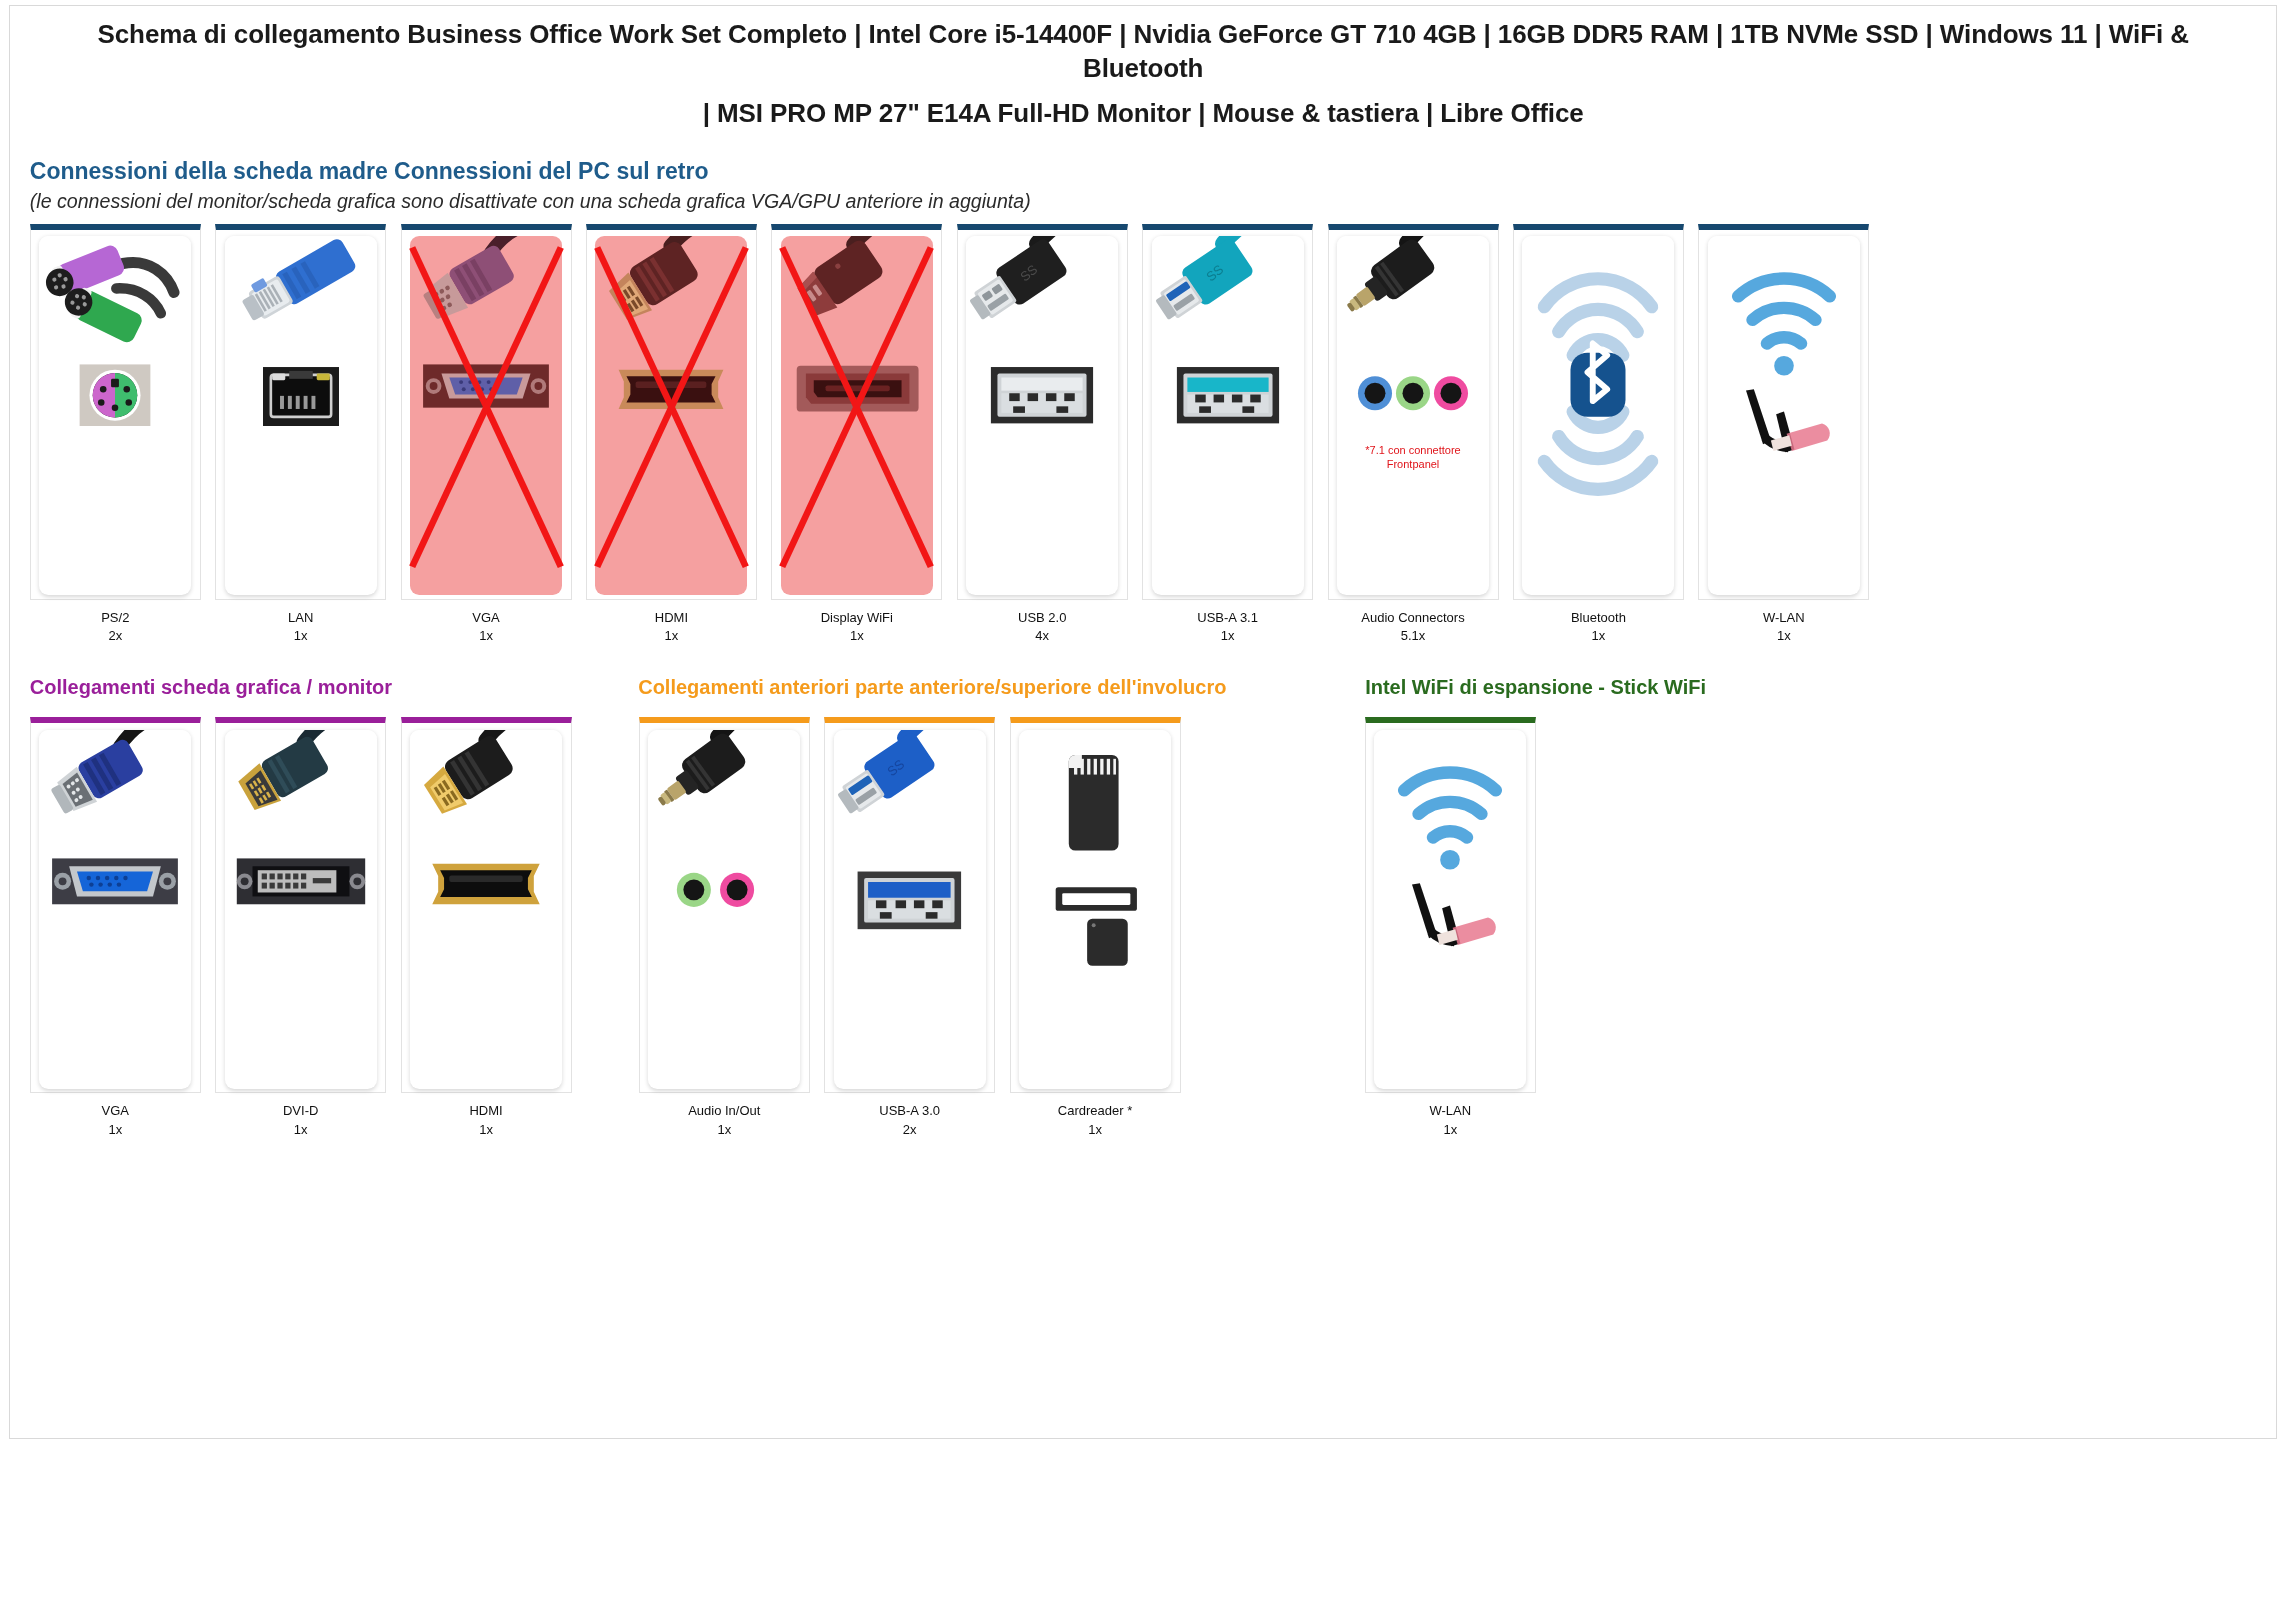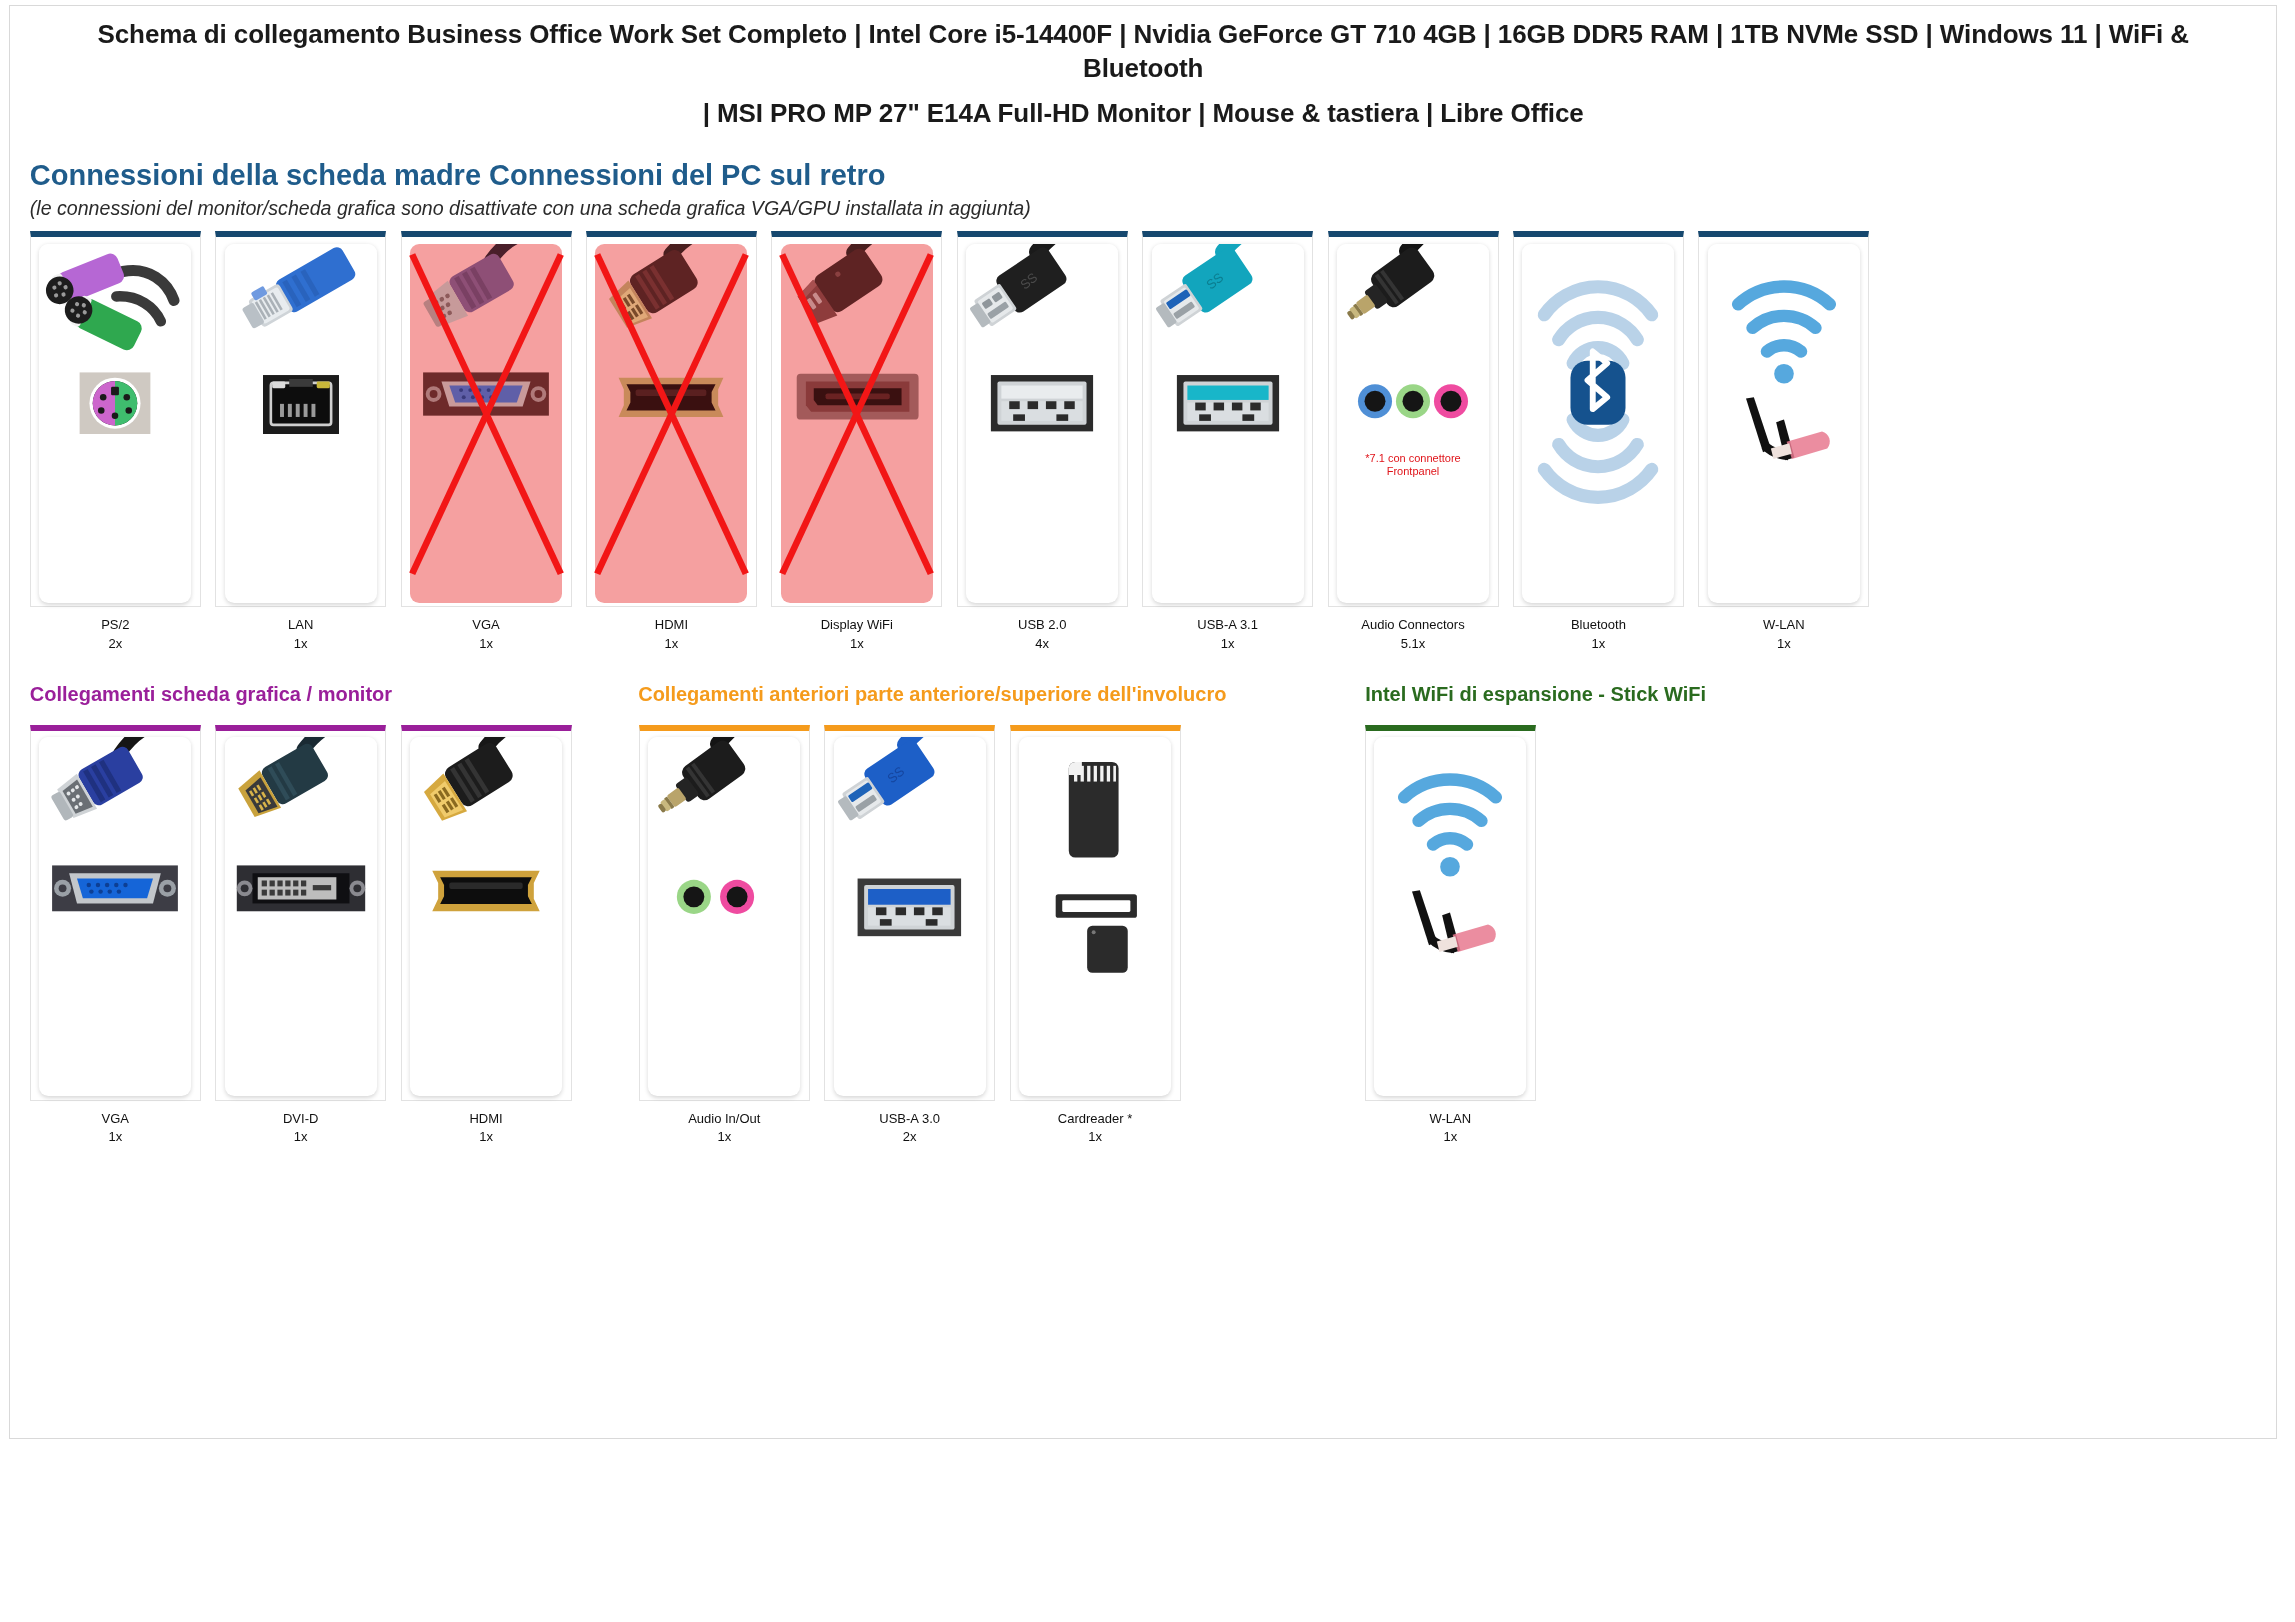--- a/index.html
+++ b/index.html
@@ -22,21 +22,21 @@
     text-align:center;
     font-size:26px;
     font-weight:bold;
     color:#1a1a1a;
     line-height:1.30;
     letter-spacing:-0.1px;
   }
   
   .section-head{
     margin:26px 0 0 19.6px;
-    font-size:29px;
+    font-size:23px;
     font-weight:bold;
     color:#1f5c8b;
     line-height:1.25;
   }
   .section-sub{
     margin:3.9px 0 0 19.6px;
     font-size:19.6px;
     font-style:italic;
     color:#2b2b2b;
     line-height:1.2;
@@ -136,21 +136,21 @@
 <body>
 
 <div class="page-frame">
 
   <div>
     <div class="doc-title">Schema di collegamento Business Office Work Set Completo | Intel Core i5-14400F | Nvidia GeForce GT 710 4GB | 16GB DDR5 RAM | 1TB NVMe SSD | Windows 11 | WiFi &amp; Bluetooth</div>
     <div class="doc-title">| MSI PRO MP 27" E14A Full-HD Monitor | Mouse &amp; tastiera | Libre Office</div>
   </div>
 
   <div class="section-head">Connessioni della scheda madre Connessioni del PC sul retro</div>
-  <div class="section-sub">(le connessioni del monitor/scheda grafica sono disattivate con una scheda grafica VGA/GPU installata in aggiunta)</div>
+  <div class="section-sub">(le connessioni del monitor/scheda grafica sono disattivate con una scheda grafica VGA/GPU anteriore in aggiunta)</div>
 
   <div class="card-row" id="row1">
     <div class="group" id="group-mb" style="left:0;">
         <div class="card-wrap">
           <div class="card" style="border-top-color: rgb(22, 72, 111);">
             <div class="inner">
               <div class="art">
     <svg viewBox="0 0 232 548">
       <path d="M128 42 C168 34 196 58 206 86" stroke="#3a3a3a" stroke-width="17" fill="none" stroke-linecap="round"></path>
       <path d="M118 80 C152 78 176 96 186 118" stroke="#3a3a3a" stroke-width="16" fill="none" stroke-linecap="round"></path>

